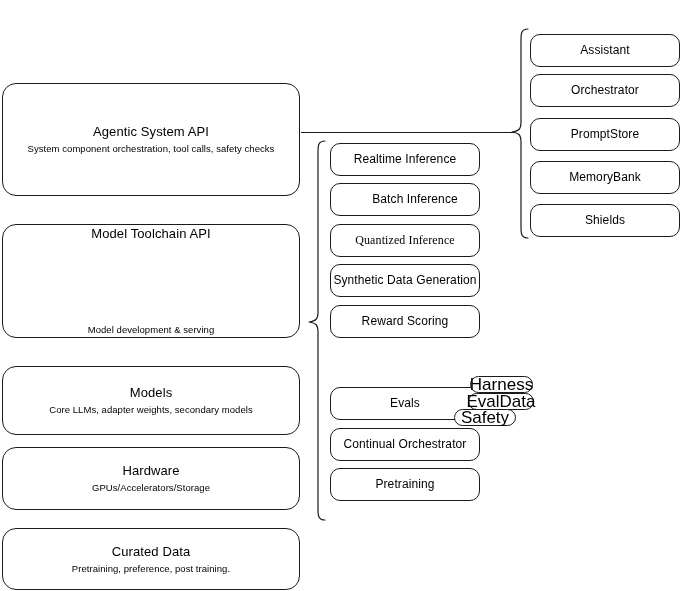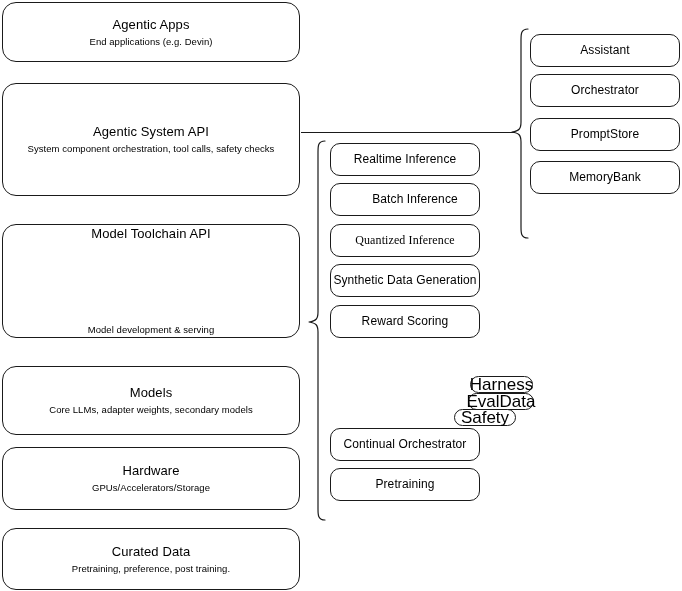--- a/index.html
+++ b/index.html
@@ -106,24 +106,20 @@
     stroke-width: 1.2;
     stroke-linecap: round;
     stroke-linejoin: round;
   }
 </style>
 </head>
 <body>
 
 <div id="canvas">
 
-  <div class="node layer" style="top:2px; height:60px;">
-    <div class="title">Agentic Apps</div>
-    <div class="subtitle">End applications (e.g. Devin)</div>
-  </div>
 
   <div class="node layer" style="top:83px; height:113px;">
     <div class="title">Agentic System API</div>
     <div class="subtitle">System component orchestration, tool calls, safety checks</div>
   </div>
 
   <div class="node layer" style="top:224px; height:114px;justify-content:space-between;">
     <div class="title">Model Toolchain API</div>
     <div class="subtitle">Model development &amp; serving</div>
   </div>
@@ -163,20 +159,23 @@
   </div>
   <div class="node midbox" style="top:224px;font-family:Liberation Serif, serif;">
     <div class="title">Quantized Inference</div>
   </div>
   <div class="node midbox" style="top:264px;">
     <div class="title">Synthetic Data Generation</div>
   </div>
   <div class="node midbox" style="top:305px;">
     <div class="title">Reward Scoring</div>
   </div>
+  <div class="node midbox" style="top:387px;">
+    <div class="title">Evals</div>
+  </div>
   <div class="node midbox" style="top:428px;">
     <div class="title">Continual Orchestrator</div>
   </div>
   <div class="node midbox" style="top:468px;">
     <div class="title">Pretraining</div>
   </div>
 
   <div class="pill" style="left:470px; top:376px; width:63px;">Harness</div>
   <div class="pill" style="left:468px; top:393px; width:66px;">EvalData</div>
   <div class="pill" style="left:454px; top:409px; width:62px;">Safety</div>
@@ -196,14 +195,17 @@
   </div>
   <div class="node rightbox" style="top:74px;">
     <div class="title">Orchestrator</div>
   </div>
   <div class="node rightbox" style="top:118px;">
     <div class="title">PromptStore</div>
   </div>
   <div class="node rightbox" style="top:161px;">
     <div class="title">MemoryBank</div>
   </div>
+  <div class="node rightbox" style="top:204px;">
+    <div class="title">Shields</div>
+  </div>
 
 </div>
 
 </body></html>

